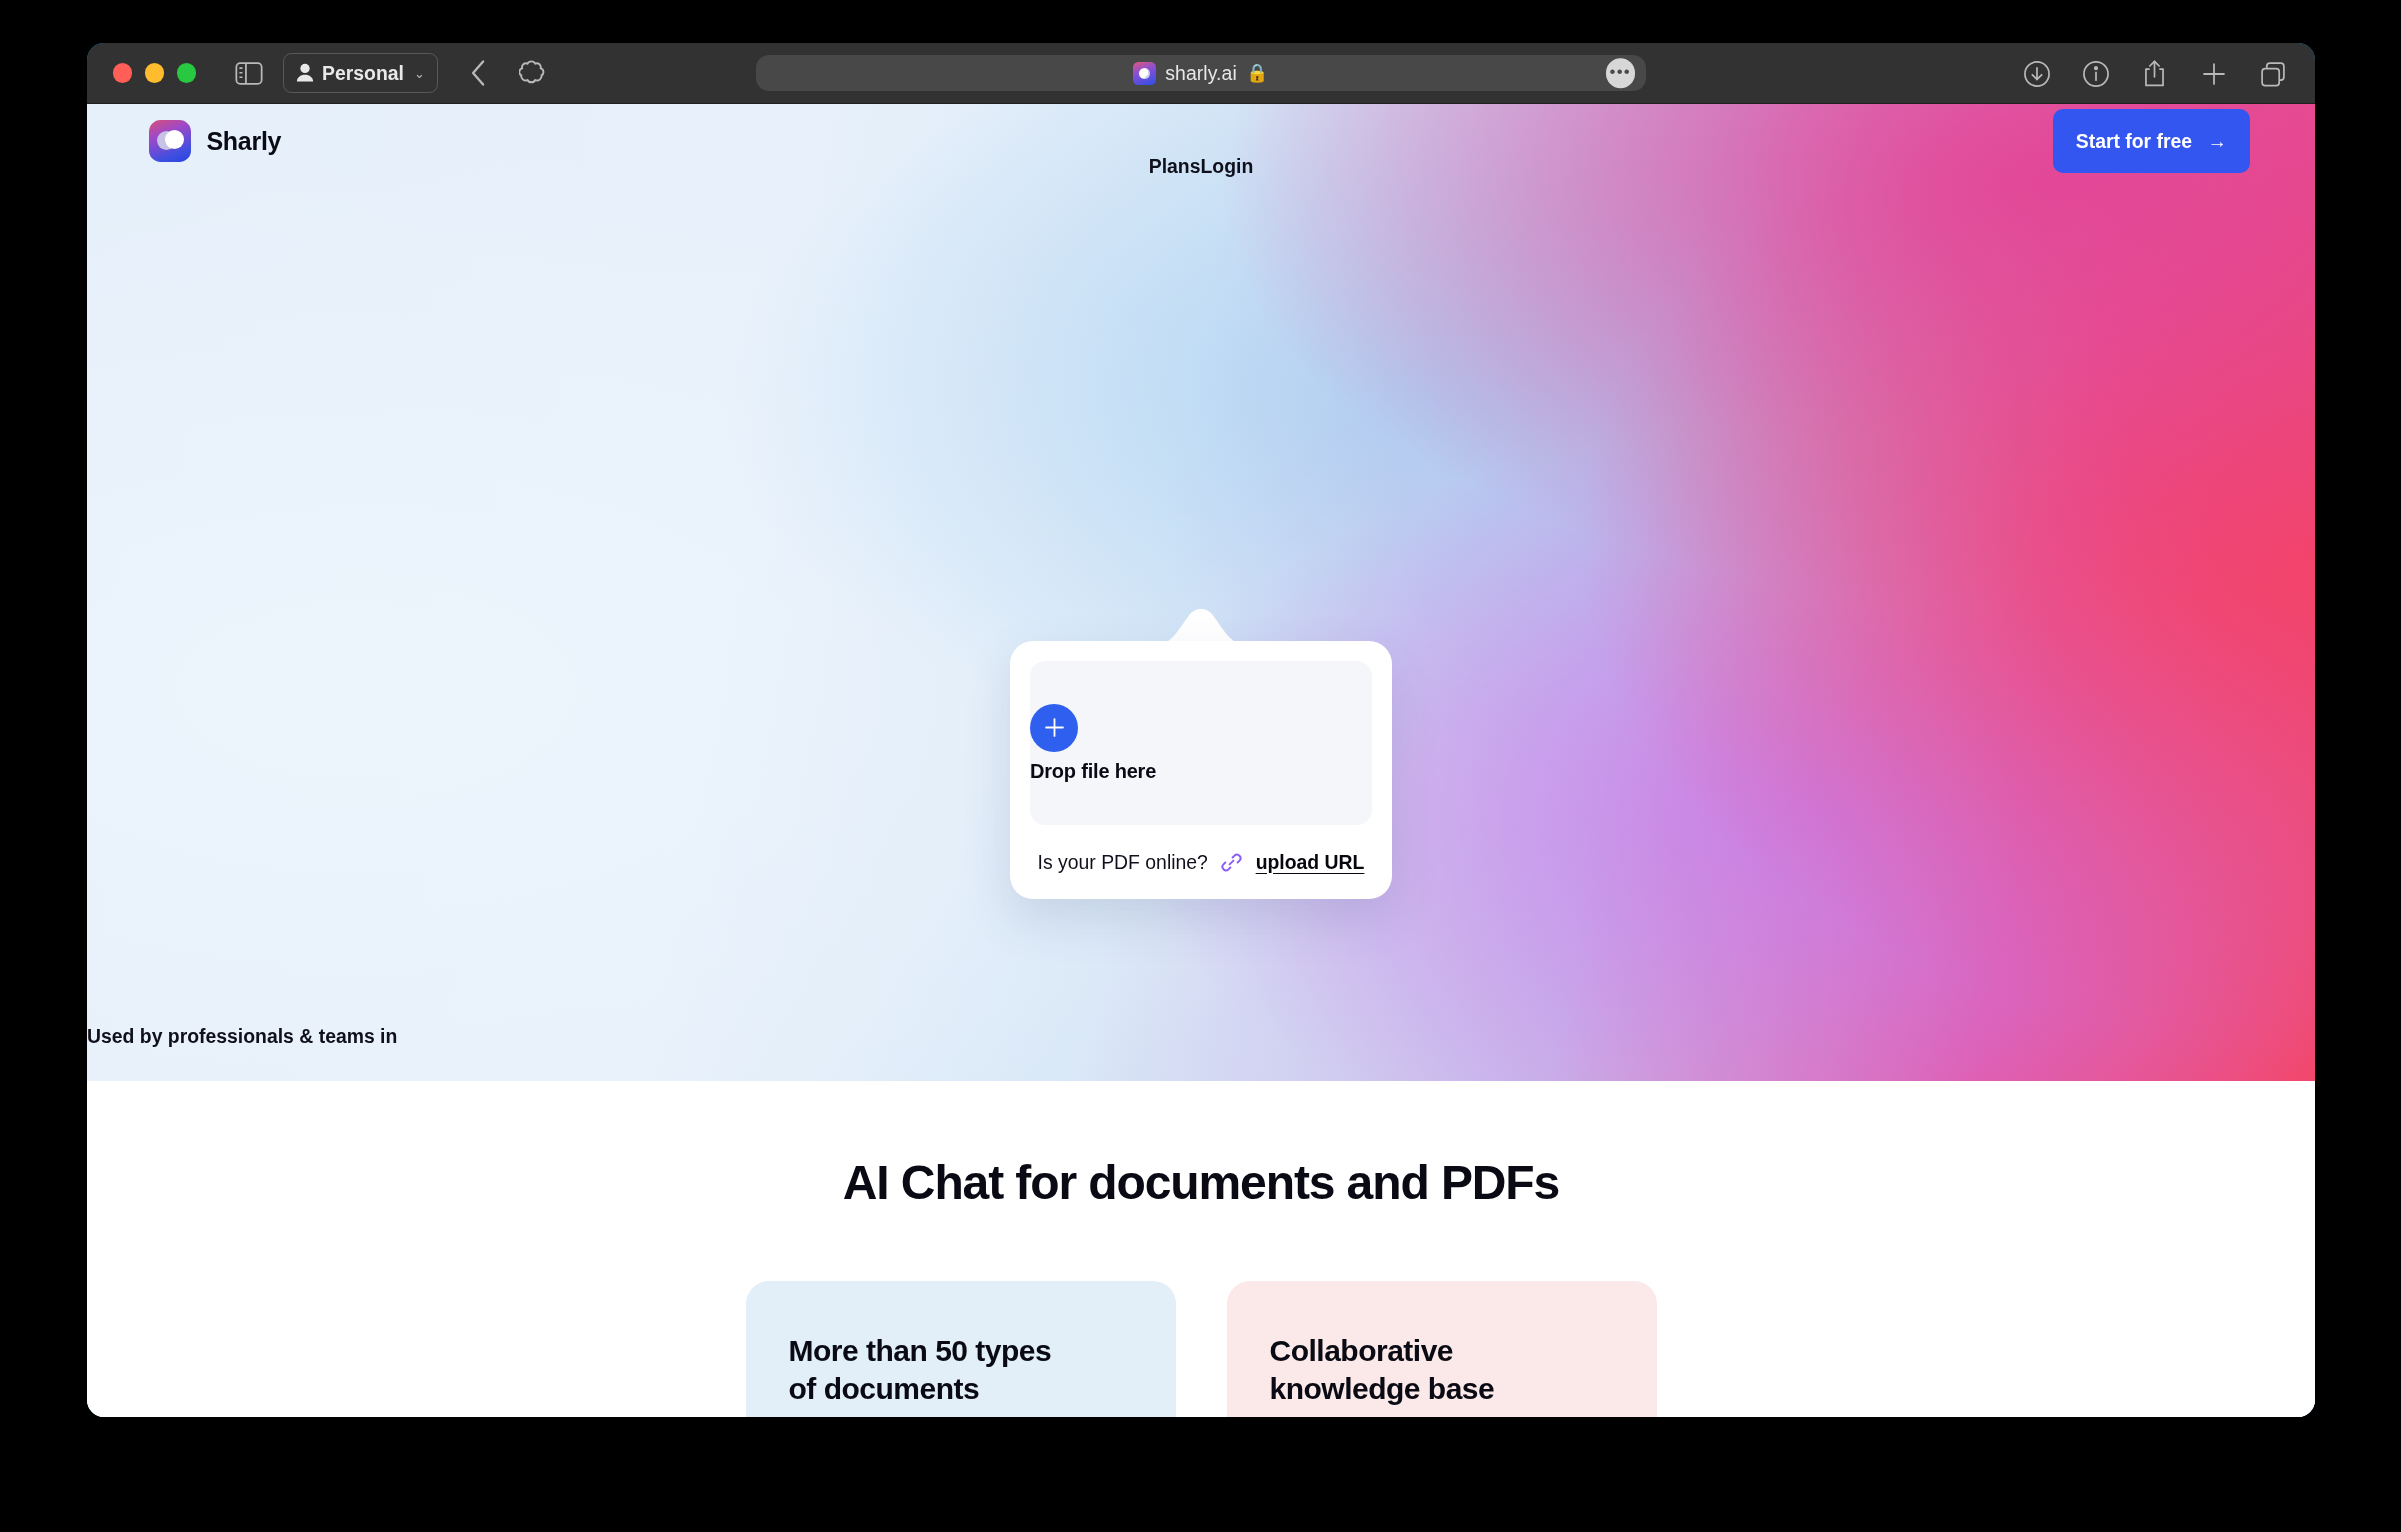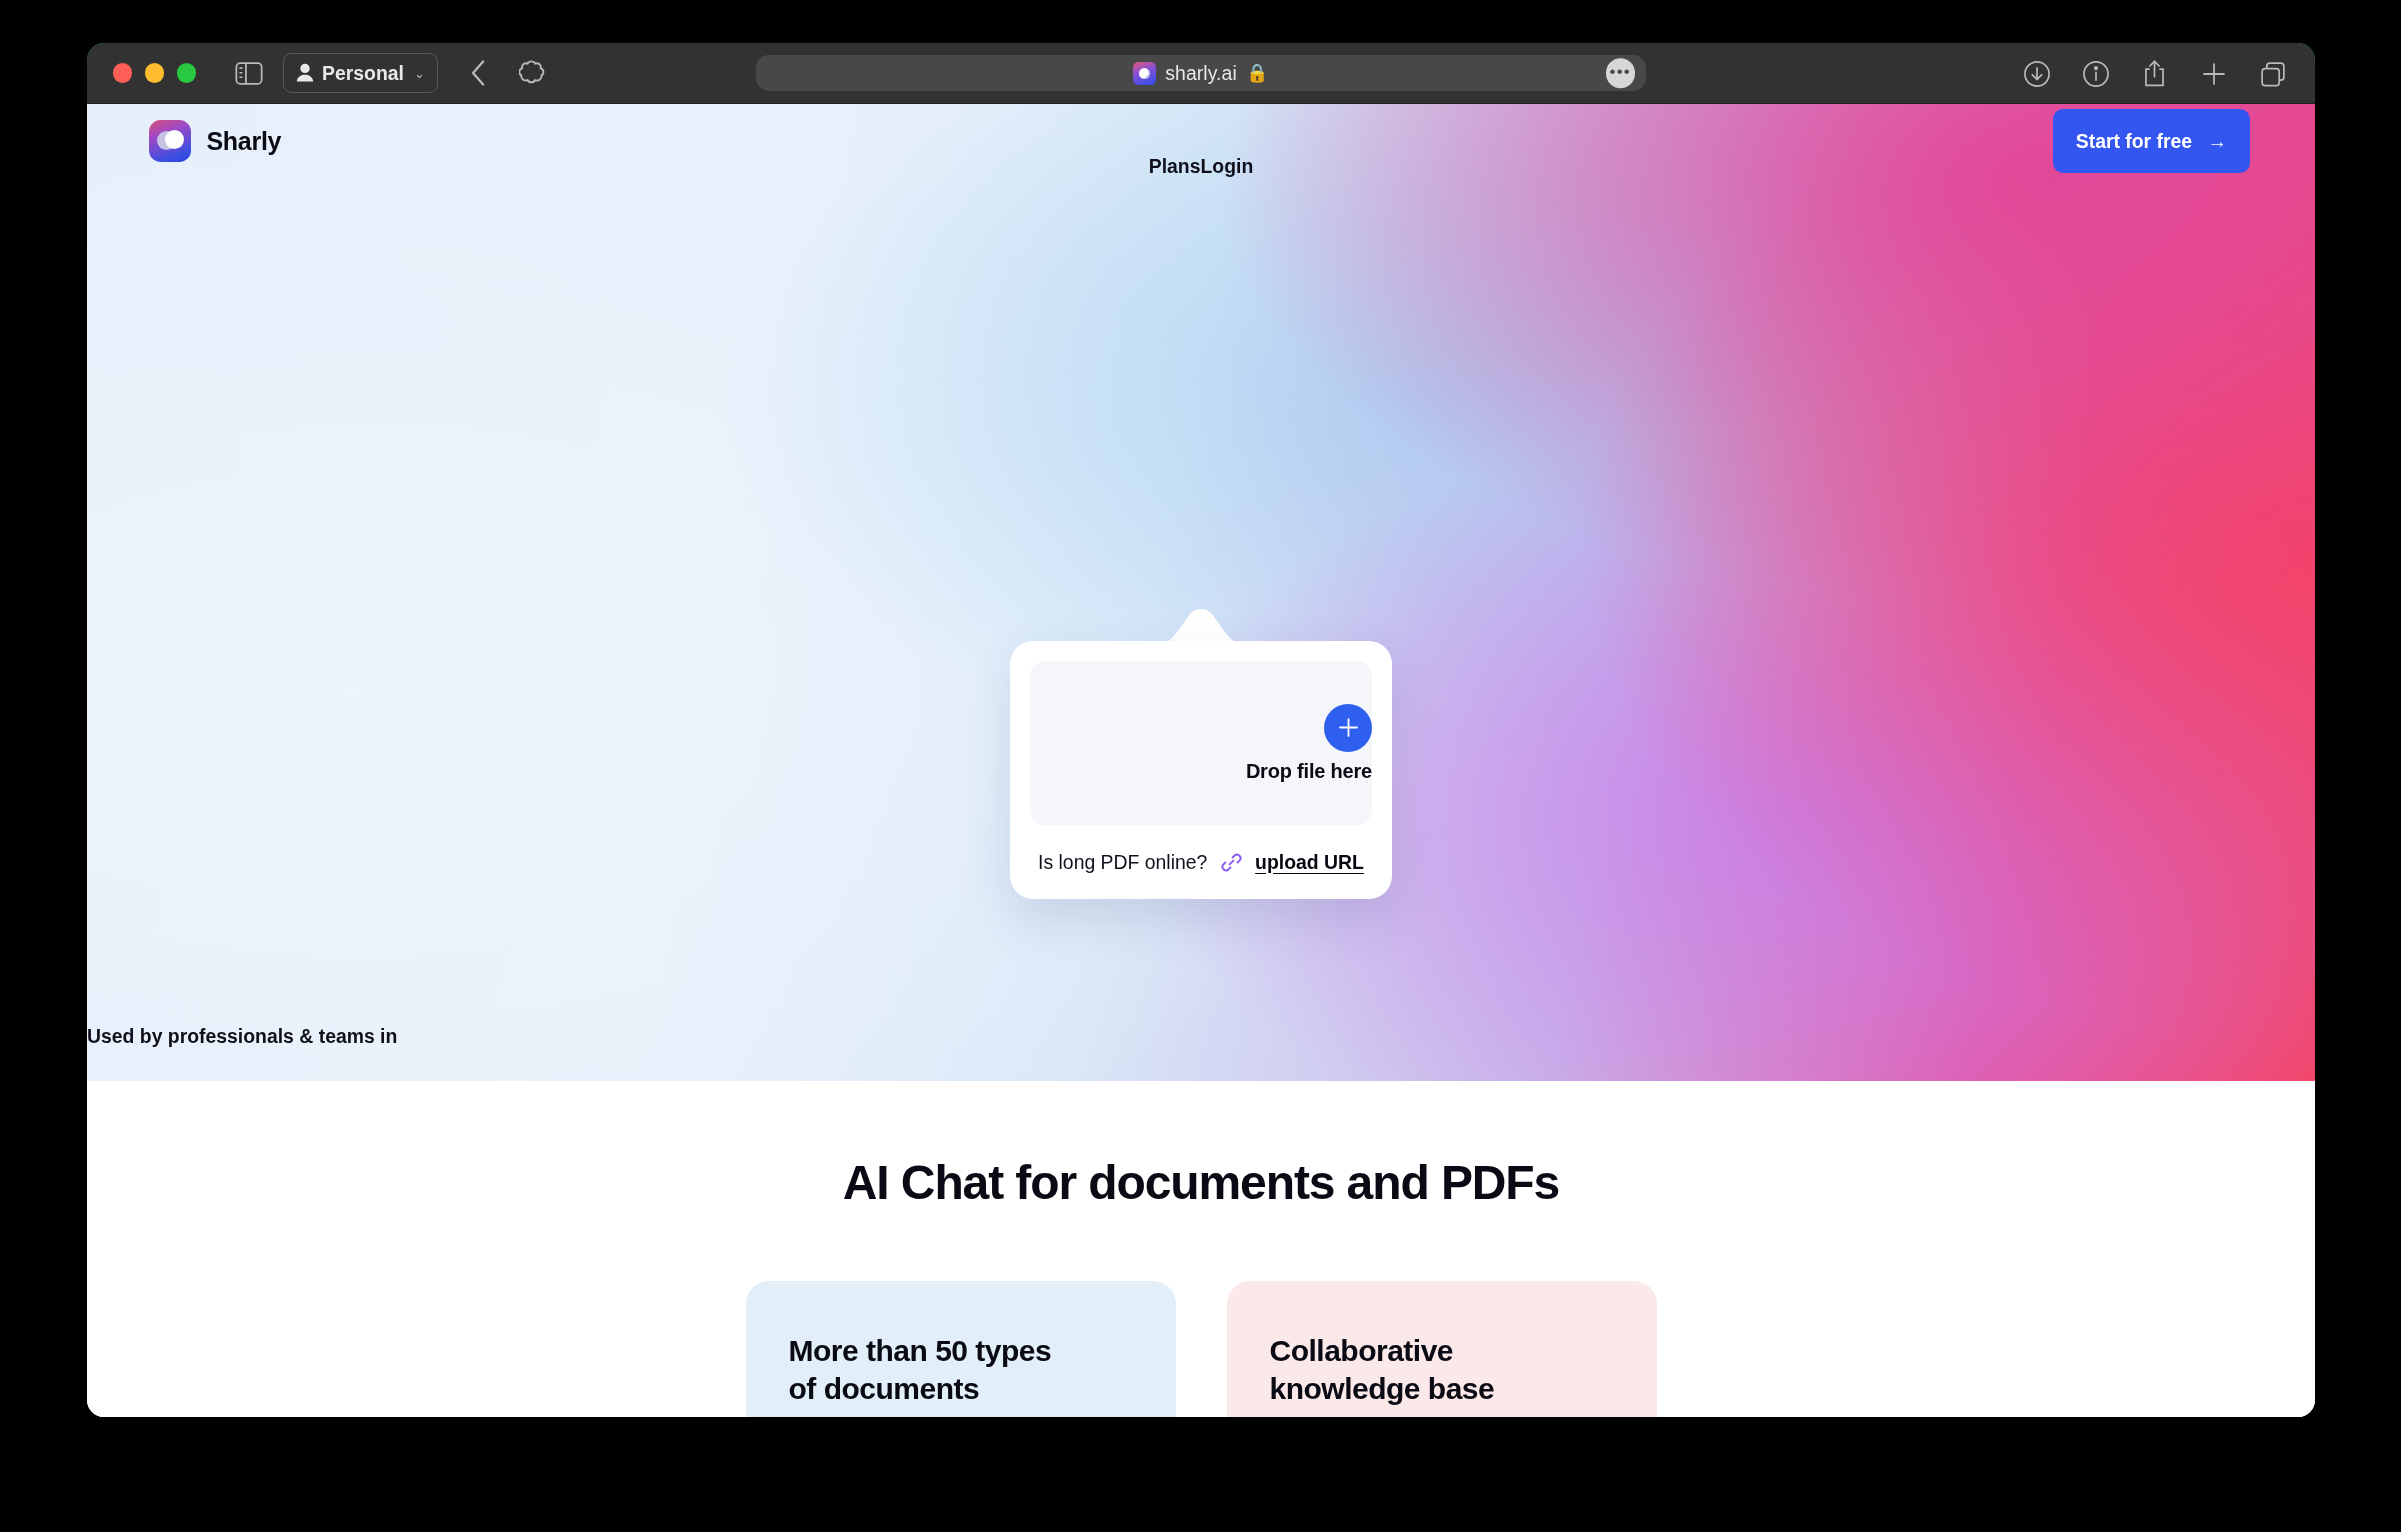--- a/index.html
+++ b/index.html
@@ -164,21 +164,21 @@
   }
   #card-notch svg { display: block; }
   #upload-card {
     position: relative;
     background: #fff; border-radius: 23px;
     padding: 20px 20px 0 20px;
     box-shadow: 0 20px 47px rgba(60,80,130,.16);
   }
   #dropzone {
     height: 164px; border-radius: 15.5px; background: #f4f6f9;
-    display: flex; flex-direction: column; align-items: flex-end; justify-content: center;
+    display: flex; flex-direction: column; align-items: flex-start; justify-content: center;
     gap: 8px; cursor: pointer;
   }
   #dropzone-plus {
     width: 48px; height: 48px; border-radius: 50%;
     background: #2f5fef;
     display: flex; align-items: center; justify-content: center;
     color: #fff;
   }
   #dropzone-label { font-size: 20px; font-weight: 800; color: #0a0a14; letter-spacing: -0.2px; }
 
@@ -366,21 +366,21 @@
               <div id="dropzone-plus">
                 <svg width="23" height="23" viewBox="0 0 30 30" fill="none" stroke="#ffffff" stroke-width="2.4" stroke-linecap="round">
                   <line x1="15" y1="4" x2="15" y2="26"></line>
                     <line x1="4" y1="15" x2="26" y2="15"></line>
                 </svg>
               </div>
               <div id="dropzone-label">Drop file here</div>
             </div>
 
             <div id="upload-url-row">
-              <span id="upload-url-question">Is long PDF online?</span>
+              <span id="upload-url-question">Is your PDF online?</span>
               <span id="link-icon">
                 <svg width="23" height="23" viewBox="0 0 30 30" fill="none" stroke="#8b5cf6" stroke-width="2.6" stroke-linecap="round">
                   <path d="M12.5 17.5 L17.5 12.5"></path>
                   <path d="M16.5 8.5 L19 6 a4.6 4.6 0 0 1 6.5 6.5 L23 15"></path>
                   <path d="M13.5 21.5 L11 24 a4.6 4.6 0 0 1-6.5-6.5 L7 15"></path>
                 </svg>
               </span>
               <a id="upload-url-link" href="#">upload URL</a>
             </div>
           </div>

